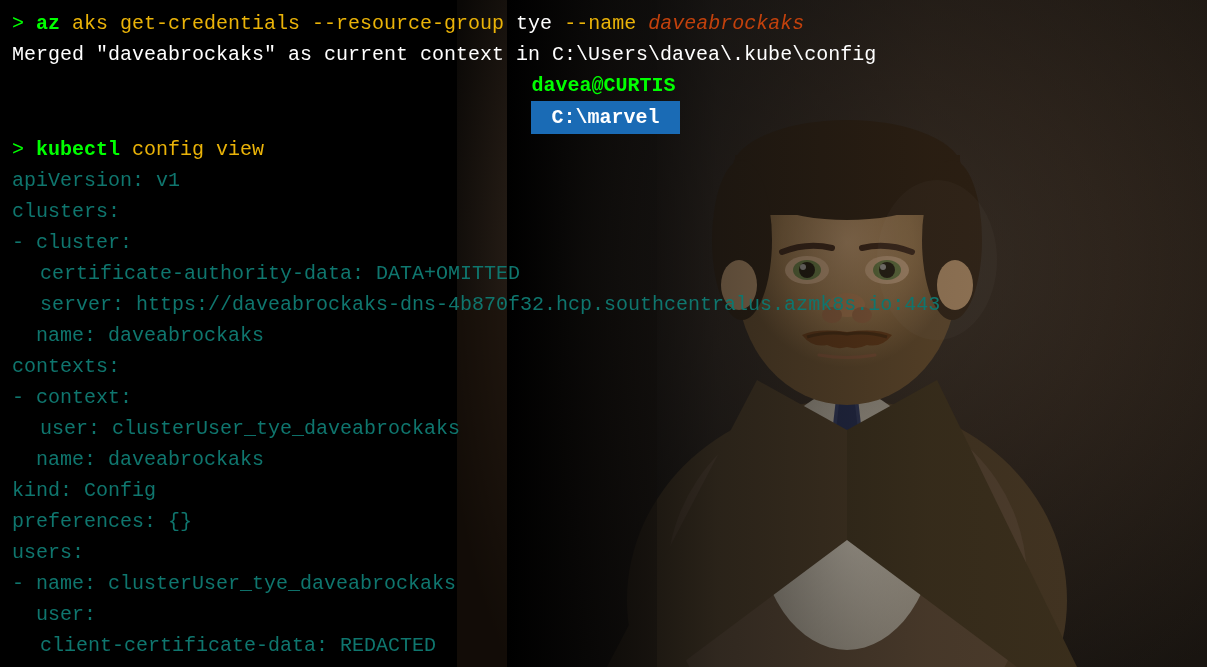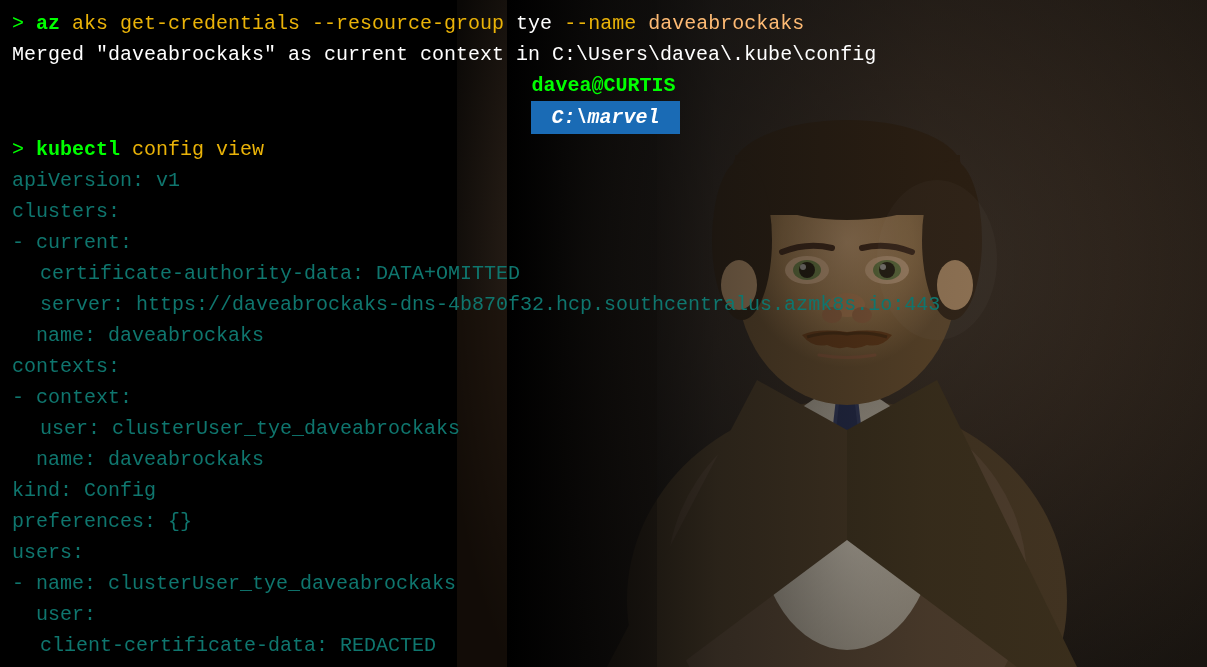--- a/index.html
+++ b/index.html
@@ -70,21 +70,22 @@
     .cmd-text {
       color: #eab308;
     }
 
     .keyword-tye {
       color: #ffffff;
       text-align: right;
     }
 
     .cluster-name {
-      color: #fdba74;
+      color: #c2410c;
+      font-style: italic;
     }
 
     .merged-text {
       color: #ffffff;
     }
 
     .prompt-line {
       display: flex;
       align-items: center;
       gap: 0;
@@ -96,21 +97,20 @@
       color: #00ff00;
       font-weight: bold;
     }
 
     .path-badge {
       background-color: #1a6bb5;
       color: #ffffff;
       padding: 1px 20px;
       margin-left: 4px;
       font-weight: bold;
-      font-style: italic;
     }
 
     .kubectl-cmd {
       color: #00ff00;
       font-weight: bold;
     }
 
     .yaml-key {
       color: #0f766e;
     }
@@ -207,21 +207,21 @@
 
   <div class="prompt-line">
     <span class="user-host">davea@CURTIS</span>
     <span class="path-badge">C:\marvel</span>
   </div>
 
   <span class="line"><span class="prompt-symbol">&gt; </span><span class="kubectl-cmd">kubectl</span><span class="cmd-text"> config view</span></span>
 
   <span class="line yaml-key">apiVersion: v1</span>
   <span class="line yaml-key">clusters:</span>
-  <span class="line yaml-key">- current:</span>
+  <span class="line yaml-key">- cluster:</span>
   <span class="line yaml-key indent1">certificate-authority-data: DATA+OMITTED</span>
   <span class="line yaml-key indent1">server: https://daveabrockaks-dns-4b870f32.hcp.southcentralus.azmk8s.io:443</span>
   <span class="line yaml-key">  name: daveabrockaks</span>
   <span class="line yaml-key">contexts:</span>
   <span class="line yaml-key">- context:</span>
   <span class="line yaml-key indent1">user: clusterUser_tye_daveabrockaks</span>
   <span class="line yaml-key">  name: daveabrockaks</span>
   <span class="line yaml-key">kind: Config</span>
   <span class="line yaml-key">preferences: {}</span>
   <span class="line yaml-key">users:</span>

